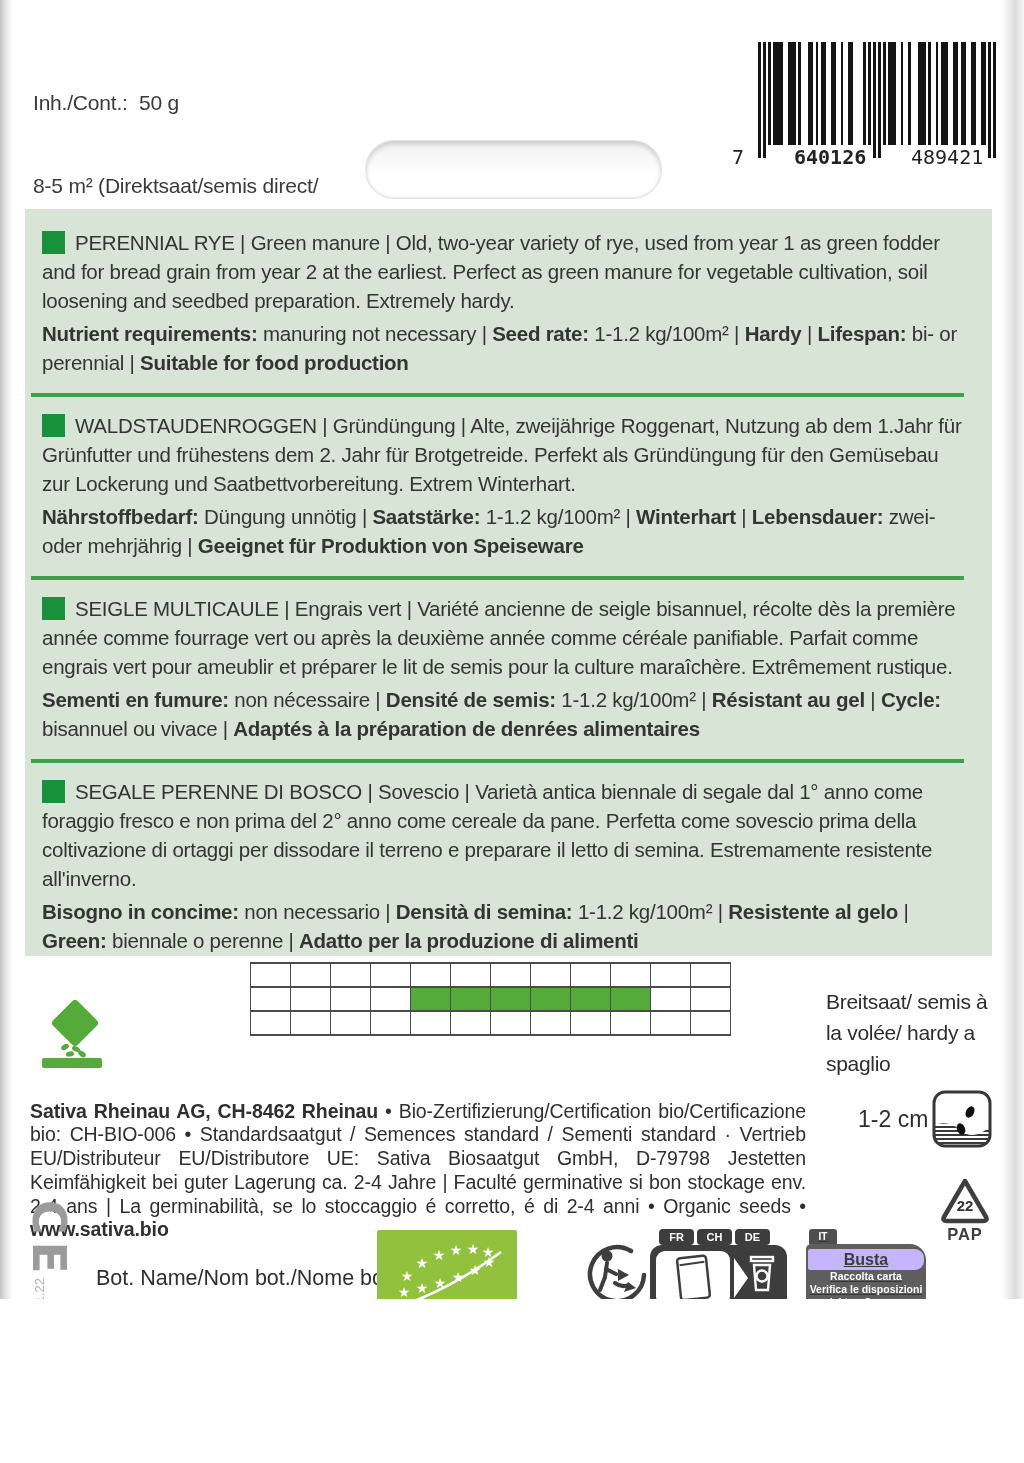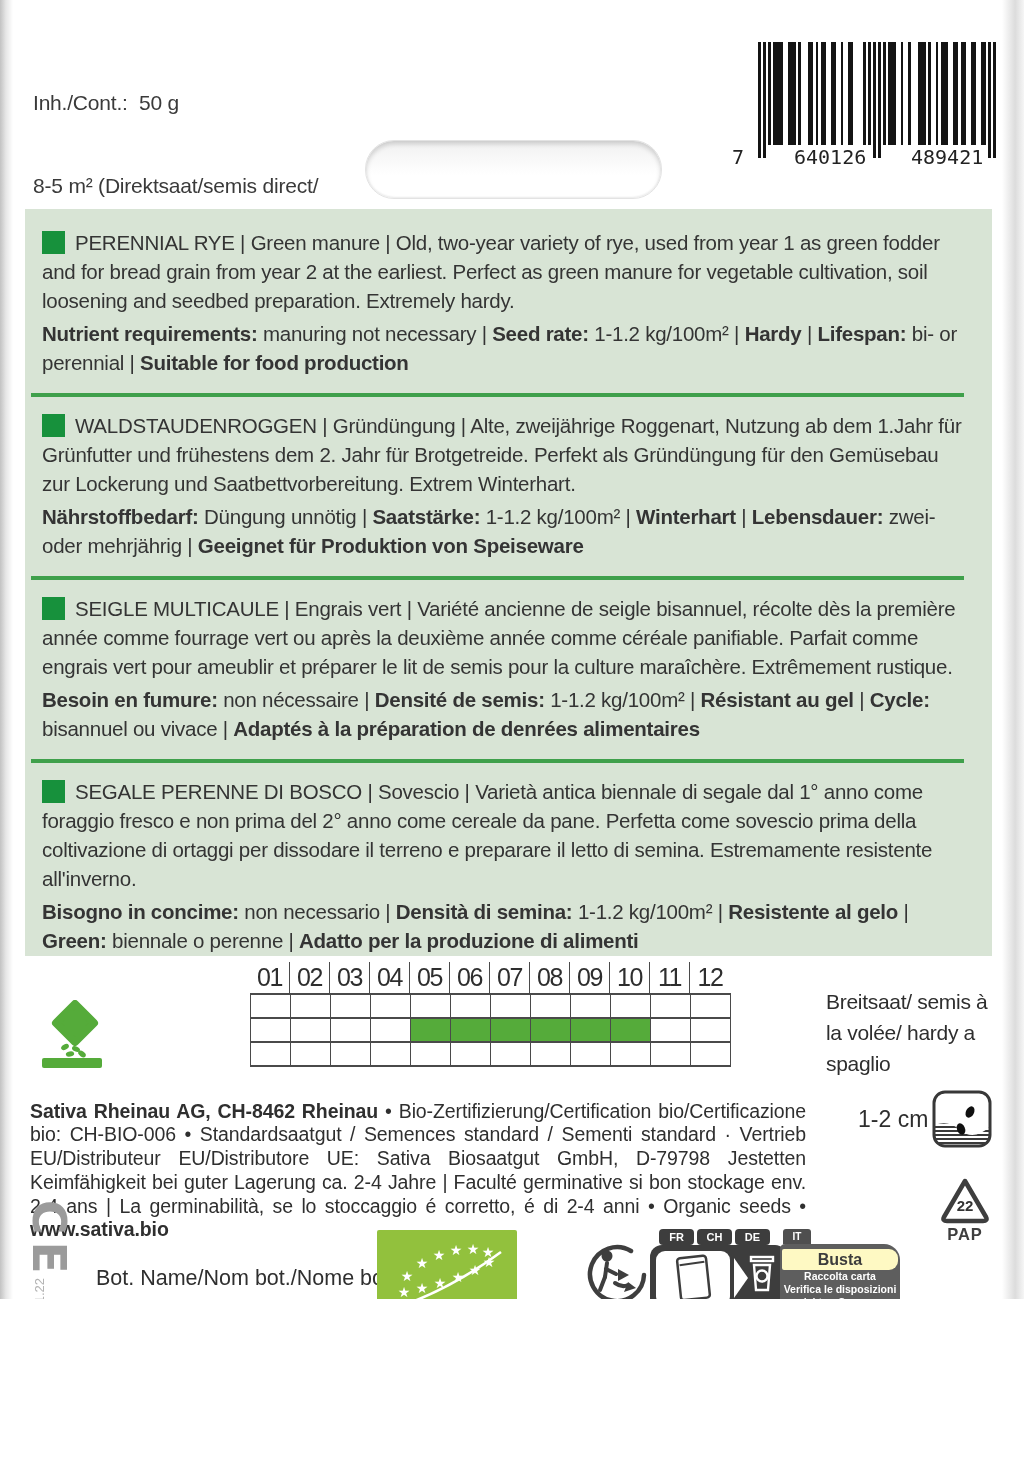--- a/index.html
+++ b/index.html
@@ -15,21 +15,21 @@
         color:#3a3a3a;letter-spacing:-0.2px;white-space:pre-wrap;}
 
   
   .barcode{position:absolute;left:730px;top:42px;width:272px;height:132px;}
   .bars{position:absolute;left:28px;top:0;width:238px;height:118px;}
   .bar{position:absolute;top:0;width:2.5px;height:103px;background:#141414;}
   .bar.tall{height:116px;}
   .bc-d{position:absolute;top:103px;font-family:"DejaVu Sans Mono",monospace;
         font-size:20px;color:#222;}
   .bc-first{left:2px;}
-  .bc-left{left:64px;width:105px;display:flex;justify-content:space-between;}
+  .bc-left{left:64px;width:105px;display:flex;justify-content:space-between;font-weight:bold;}
   .bc-right{left:181px;width:105px;display:flex;justify-content:space-between;}
 
   
   .hang-hole{position:absolute;left:365px;top:140px;width:295px;height:57px;border-radius:29px;
         background:linear-gradient(#f1f1f1,#fff 60%);border:1px solid #e3e3e3;
         box-shadow:inset 0 3px 5px rgba(0,0,0,.16), inset 0 -1px 2px rgba(0,0,0,.07);}
 
   
   .panel{position:absolute;left:25px;top:209px;width:967px;height:747px;
         background:var(--panel_bg,#d8e4d5);box-sizing:border-box;padding-top:5px;}
@@ -69,26 +69,26 @@
   .version{position:absolute;left:32px;top:1278px;writing-mode:vertical-rl;
         transform:rotate(180deg);font-size:13px;color:#b3b3b3;}
   .bot-label{position:absolute;left:96px;top:1266px;font-size:21.5px;color:#2f2f2f;}
   .bot-name{position:absolute;left:96px;top:1297px;font-size:17px;font-style:italic;color:#2f2f2f;}
 
   .eu-logo{position:absolute;left:377px;top:1230px;width:140px;height:93px;
         background:var(--eu_logo,#92c13d);border-radius:2px;}
   .triman{position:absolute;left:584px;top:1242px;}
   .sorting{position:absolute;left:650px;top:1228px;}
 
-  .busta{position:absolute;left:780px;top:1229px;width:120px;}
+  .busta{position:absolute;left:806px;top:1229px;width:120px;text-decoration:underline;}
   .busta-tab{width:28px;height:15px;background:#4f4f4f;color:#fff;font-size:10px;font-weight:bold;
         text-align:center;line-height:15px;border-radius:3px 3px 0 0;margin-left:3px;}
   .busta-body{width:120px;height:70px;background:#5e5e5e;border-radius:5px 16px 16px 14px;
         box-sizing:border-box;padding-top:5px;}
-  .busta-title{background:#fef9c3;color:#3c3c3c;font-weight:bold;font-size:16px;text-align:center;
+  .busta-title{background:#c4b5fd;color:#3c3c3c;font-weight:bold;font-size:16px;text-align:center;
         height:21px;line-height:21px;margin:0 2px;border-radius:2px 9px 9px 2px;}
   .busta-line{color:#fff;font-size:10.5px;font-weight:bold;text-align:center;line-height:13px;}
   .busta-line:first-of-type{margin-top:3px;}
 
   .pap{position:absolute;left:936px;top:1176px;width:58px;text-align:center;}
   .pap-code{font-weight:bold;font-size:16.5px;color:#3e3e3e;letter-spacing:1px;margin-top:-3px;
         font-family:"Liberation Sans",sans-serif;}
 </style>
 </head>
 <body>
@@ -168,44 +168,30 @@
       <p class="specs"><span class="b">Nutrient requirements:</span><span> manuring not necessary | </span><span class="b">Seed rate:</span><span> 1-1.2 kg/100m² | </span><span class="b">Hardy</span><span>  | </span><span class="b">Lifespan:</span><span> bi- or perennial | </span><span class="b">Suitable for food production</span></p>
     </div>
   <div class="rule"></div>
     <div class="section">
       <p class="intro"><span class="bullet"></span><span class="intro-rich"><span>WALDSTAUDENROGGEN | Gründüngung | Alte, zweijährige Roggenart, Nutzung ab dem 1.Jahr für Grünfutter und frühestens dem 2. Jahr für Brotgetreide. Perfekt als Gründüngung für den Gemüsebau zur Lockerung und Saatbettvorbereitung. Extrem Winterhart.</span></span></p>
       <p class="specs"><span class="b">Nährstoffbedarf:</span><span> Düngung unnötig | </span><span class="b">Saatstärke:</span><span> 1-1.2 kg/100m² | </span><span class="b">Winterhart</span><span>  | </span><span class="b">Lebensdauer:</span><span> zwei- oder mehrjährig | </span><span class="b">Geeignet für Produktion von Speiseware</span></p>
     </div>
   <div class="rule"></div>
     <div class="section">
       <p class="intro"><span class="bullet"></span><span class="intro-rich"><span>SEIGLE MULTICAULE | Engrais vert | Variété ancienne de seigle bisannuel, récolte dès la première année comme fourrage vert ou après la deuxième année comme céréale panifiable. Parfait comme engrais vert pour ameublir et préparer le lit de semis pour la culture maraîchère. Extrêmement rustique.</span></span></p>
-      <p class="specs"><span class="b">Besoin en fumure:</span><span> non nécessaire | </span><span class="b">Densité de semis:</span><span> 1-1.2 kg/100m² | </span><span class="b">Résistant au gel</span><span>  | </span><span class="b">Cycle:</span><span> bisannuel ou vivace | </span><span class="b">Adaptés à la préparation de denrées alimentaires</span></p>
+      <p class="specs"><span class="b">Sementi en fumure:</span><span> non nécessaire | </span><span class="b">Densité de semis:</span><span> 1-1.2 kg/100m² | </span><span class="b">Résistant au gel</span><span>  | </span><span class="b">Cycle:</span><span> bisannuel ou vivace | </span><span class="b">Adaptés à la préparation de denrées alimentaires</span></p>
     </div>
   <div class="rule"></div>
     <div class="section">
       <p class="intro"><span class="bullet"></span><span class="intro-rich"><span>SEGALE PERENNE DI BOSCO | Sovescio | Varietà antica biennale di segale dal 1° anno come foraggio fresco e non prima del 2° anno come cereale da pane. Perfetta come sovescio prima della coltivazione di ortaggi per dissodare il terreno e preparare il letto di semina. Estremamente resistente all'inverno.</span></span></p>
       <p class="specs"><span class="b">Bisogno in concime:</span><span> non necessario | </span><span class="b">Densità di semina:</span><span> 1-1.2 kg/100m² | </span><span class="b">Resistente al gelo</span><span>  | </span><span class="b">Green:</span><span> biennale o perenne | </span><span class="b">Adatto per la produzione di alimenti</span></p>
     </div>
   </div>
 
   <div class="calendar">
-    <div class="cal-header">
-        <div class="cal-m">01</div>
-        <div class="cal-m">02</div>
-        <div class="cal-m">03</div>
-        <div class="cal-m">04</div>
-        <div class="cal-m">05</div>
-        <div class="cal-m">06</div>
-        <div class="cal-m">07</div>
-        <div class="cal-m">08</div>
-        <div class="cal-m">09</div>
-        <div class="cal-m">10</div>
-        <div class="cal-m">11</div>
-        <div class="cal-m">12</div>
-      </div>
     <div class="cal-grid">
         <div class="cal-cell"></div>
         <div class="cal-cell"></div>
         <div class="cal-cell"></div>
         <div class="cal-cell"></div>
         <div class="cal-cell"></div>
         <div class="cal-cell"></div>
         <div class="cal-cell"></div>
         <div class="cal-cell"></div>
         <div class="cal-cell"></div>

